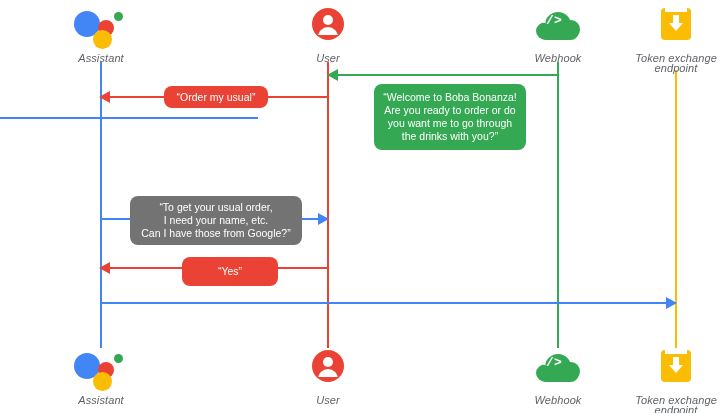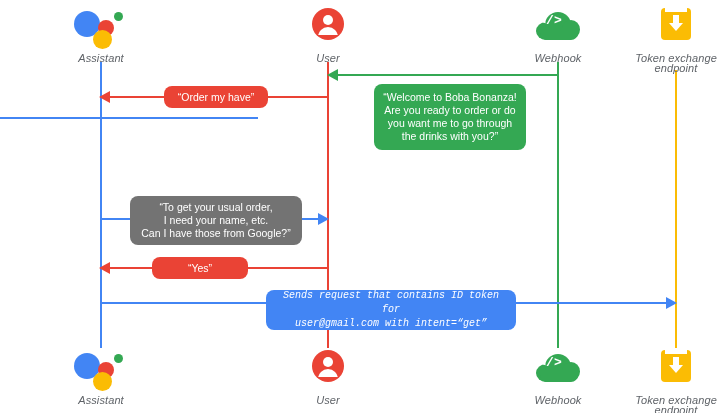--- a/index.html
+++ b/index.html
@@ -224,38 +224,36 @@
 
   <div class="msg-line" style="left:336px; top:74px; width:222px; background:#34A853;"></div>
   <div class="arrow-head" style="left:327px; top:69px; border-right:11px solid #34A853;"></div>
   <div class="bubble speech green" style="left:374px; top:40px; width:152px; height:66px;">“Welcome to Boba Bonanza!
 Are you ready to order or do
 you want me to go through
 the drinks with you?”</div>
 
   <div class="msg-line" style="left:108px; top:96px; width:220px; background:#EA4335;"></div>
   <div class="arrow-head" style="left:99px; top:91px; border-right:11px solid #EA4335;"></div>
-  <div class="bubble speech red" style="left:164px; top:86px; width:104px; height:22px;">“Order my have”</div>
+  <div class="bubble speech red" style="left:164px; top:86px; width:104px; height:22px;">“Order my usual”</div>
 
   <div class="msg-line" style="left:0px; top:117px; width:258px; background:#4285F4;"></div>
 
   <div class="msg-line" style="left:100px; top:218px; width:218px; background:#4285F4;"></div>
   <div class="arrow-head" style="left:318px; top:213px; border-left:11px solid #4285F4;"></div>
   <div class="bubble speech blue" style="left:130px; top:196px; width:172px; height:49px;">“To get your usual order,
 I need your name, etc.
 Can I have those from Google?”</div>
 
   <div class="msg-line" style="left:108px; top:267px; width:220px; background:#EA4335;"></div>
   <div class="arrow-head" style="left:99px; top:262px; border-right:11px solid #EA4335;"></div>
-  <div class="bubble speech red" style="left:152px; top:257px; width:96px; height:22px;">“Yes”</div>
+  <div class="bubble speech red" style="left:182px; top:257px; width:96px; height:29px;">“Yes”</div>
 
   <div class="msg-line" style="left:100px; top:302px; width:566px; background:#4285F4;"></div>
   <div class="arrow-head" style="left:666px; top:297px; border-left:11px solid #4285F4;"></div>
-  <div class="bubble note" style="left:266px; top:290px; width:250px; height:40px;">Sends request that contains ID token for
-user@gmail.com with intent=“get”</div>
 
   <div class="actor" style="left:41px; top:348px;">
     <div class="actor-icon">
       <span class="assist-dot assist-blue"></span>
       <span class="assist-dot assist-red"></span>
       <span class="assist-dot assist-yellow"></span>
       <span class="assist-dot assist-green"></span>
     </div>
     <div class="actor-label">Assistant</div>
   </div>

